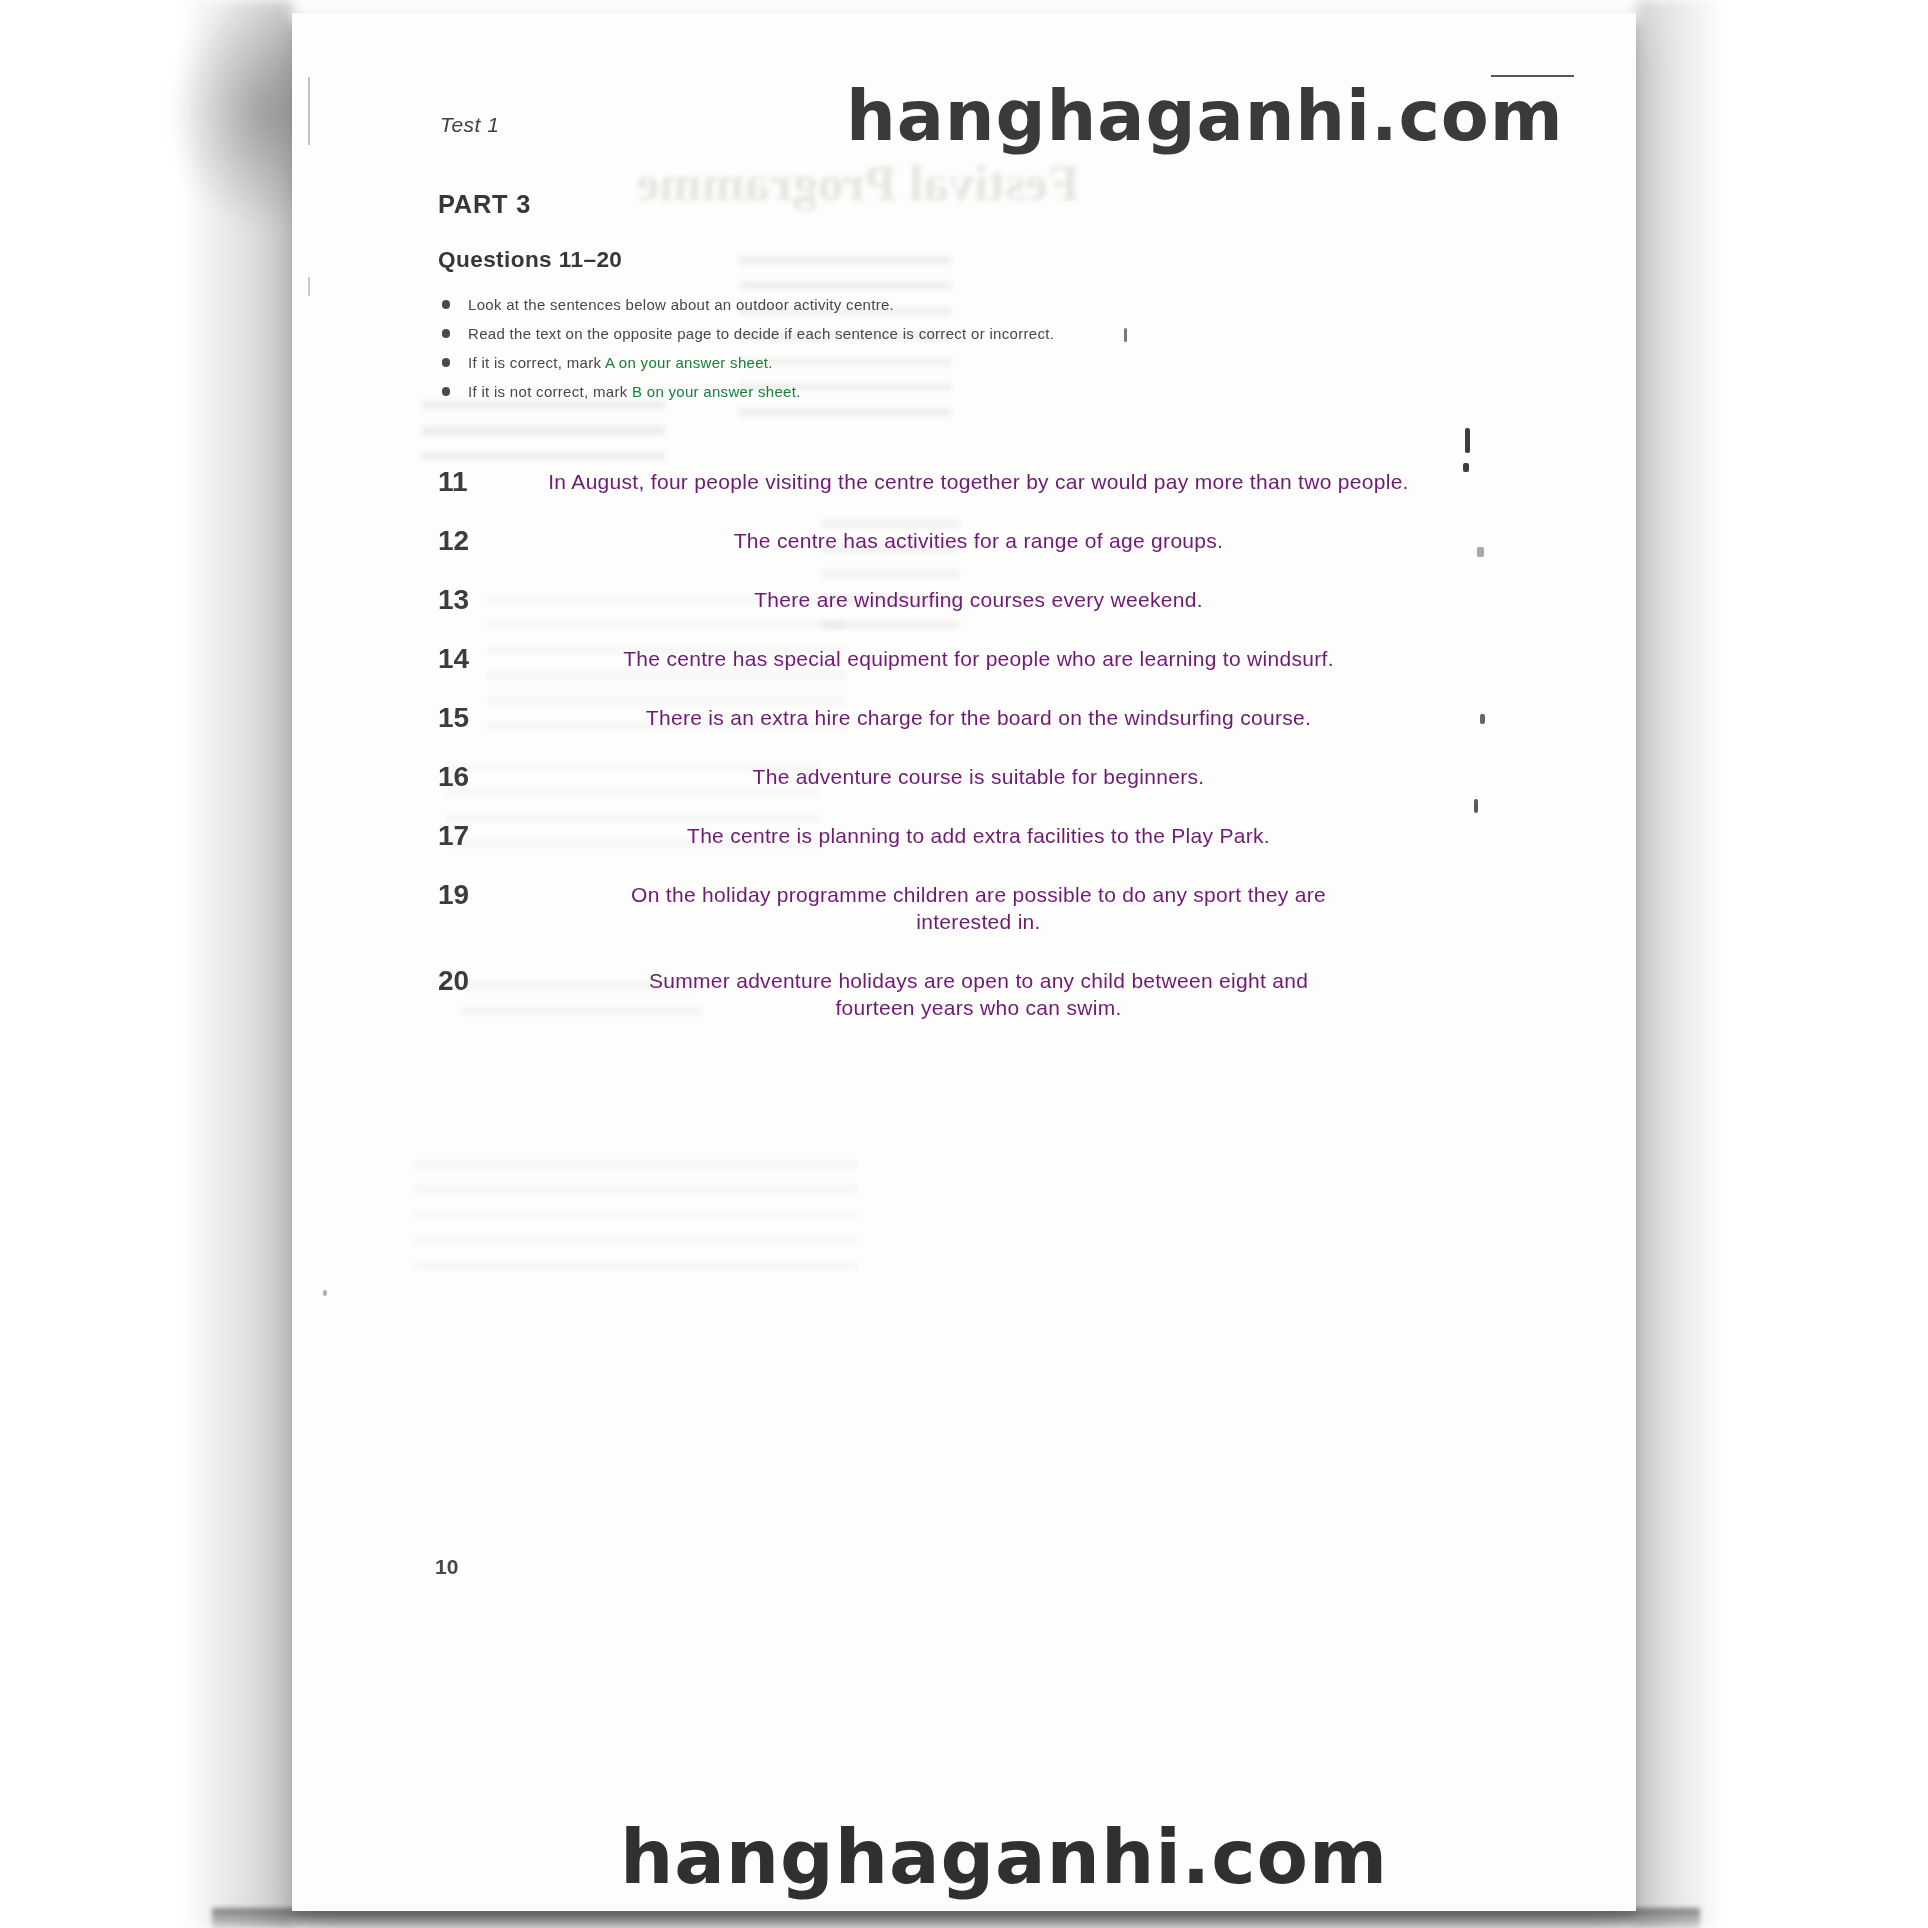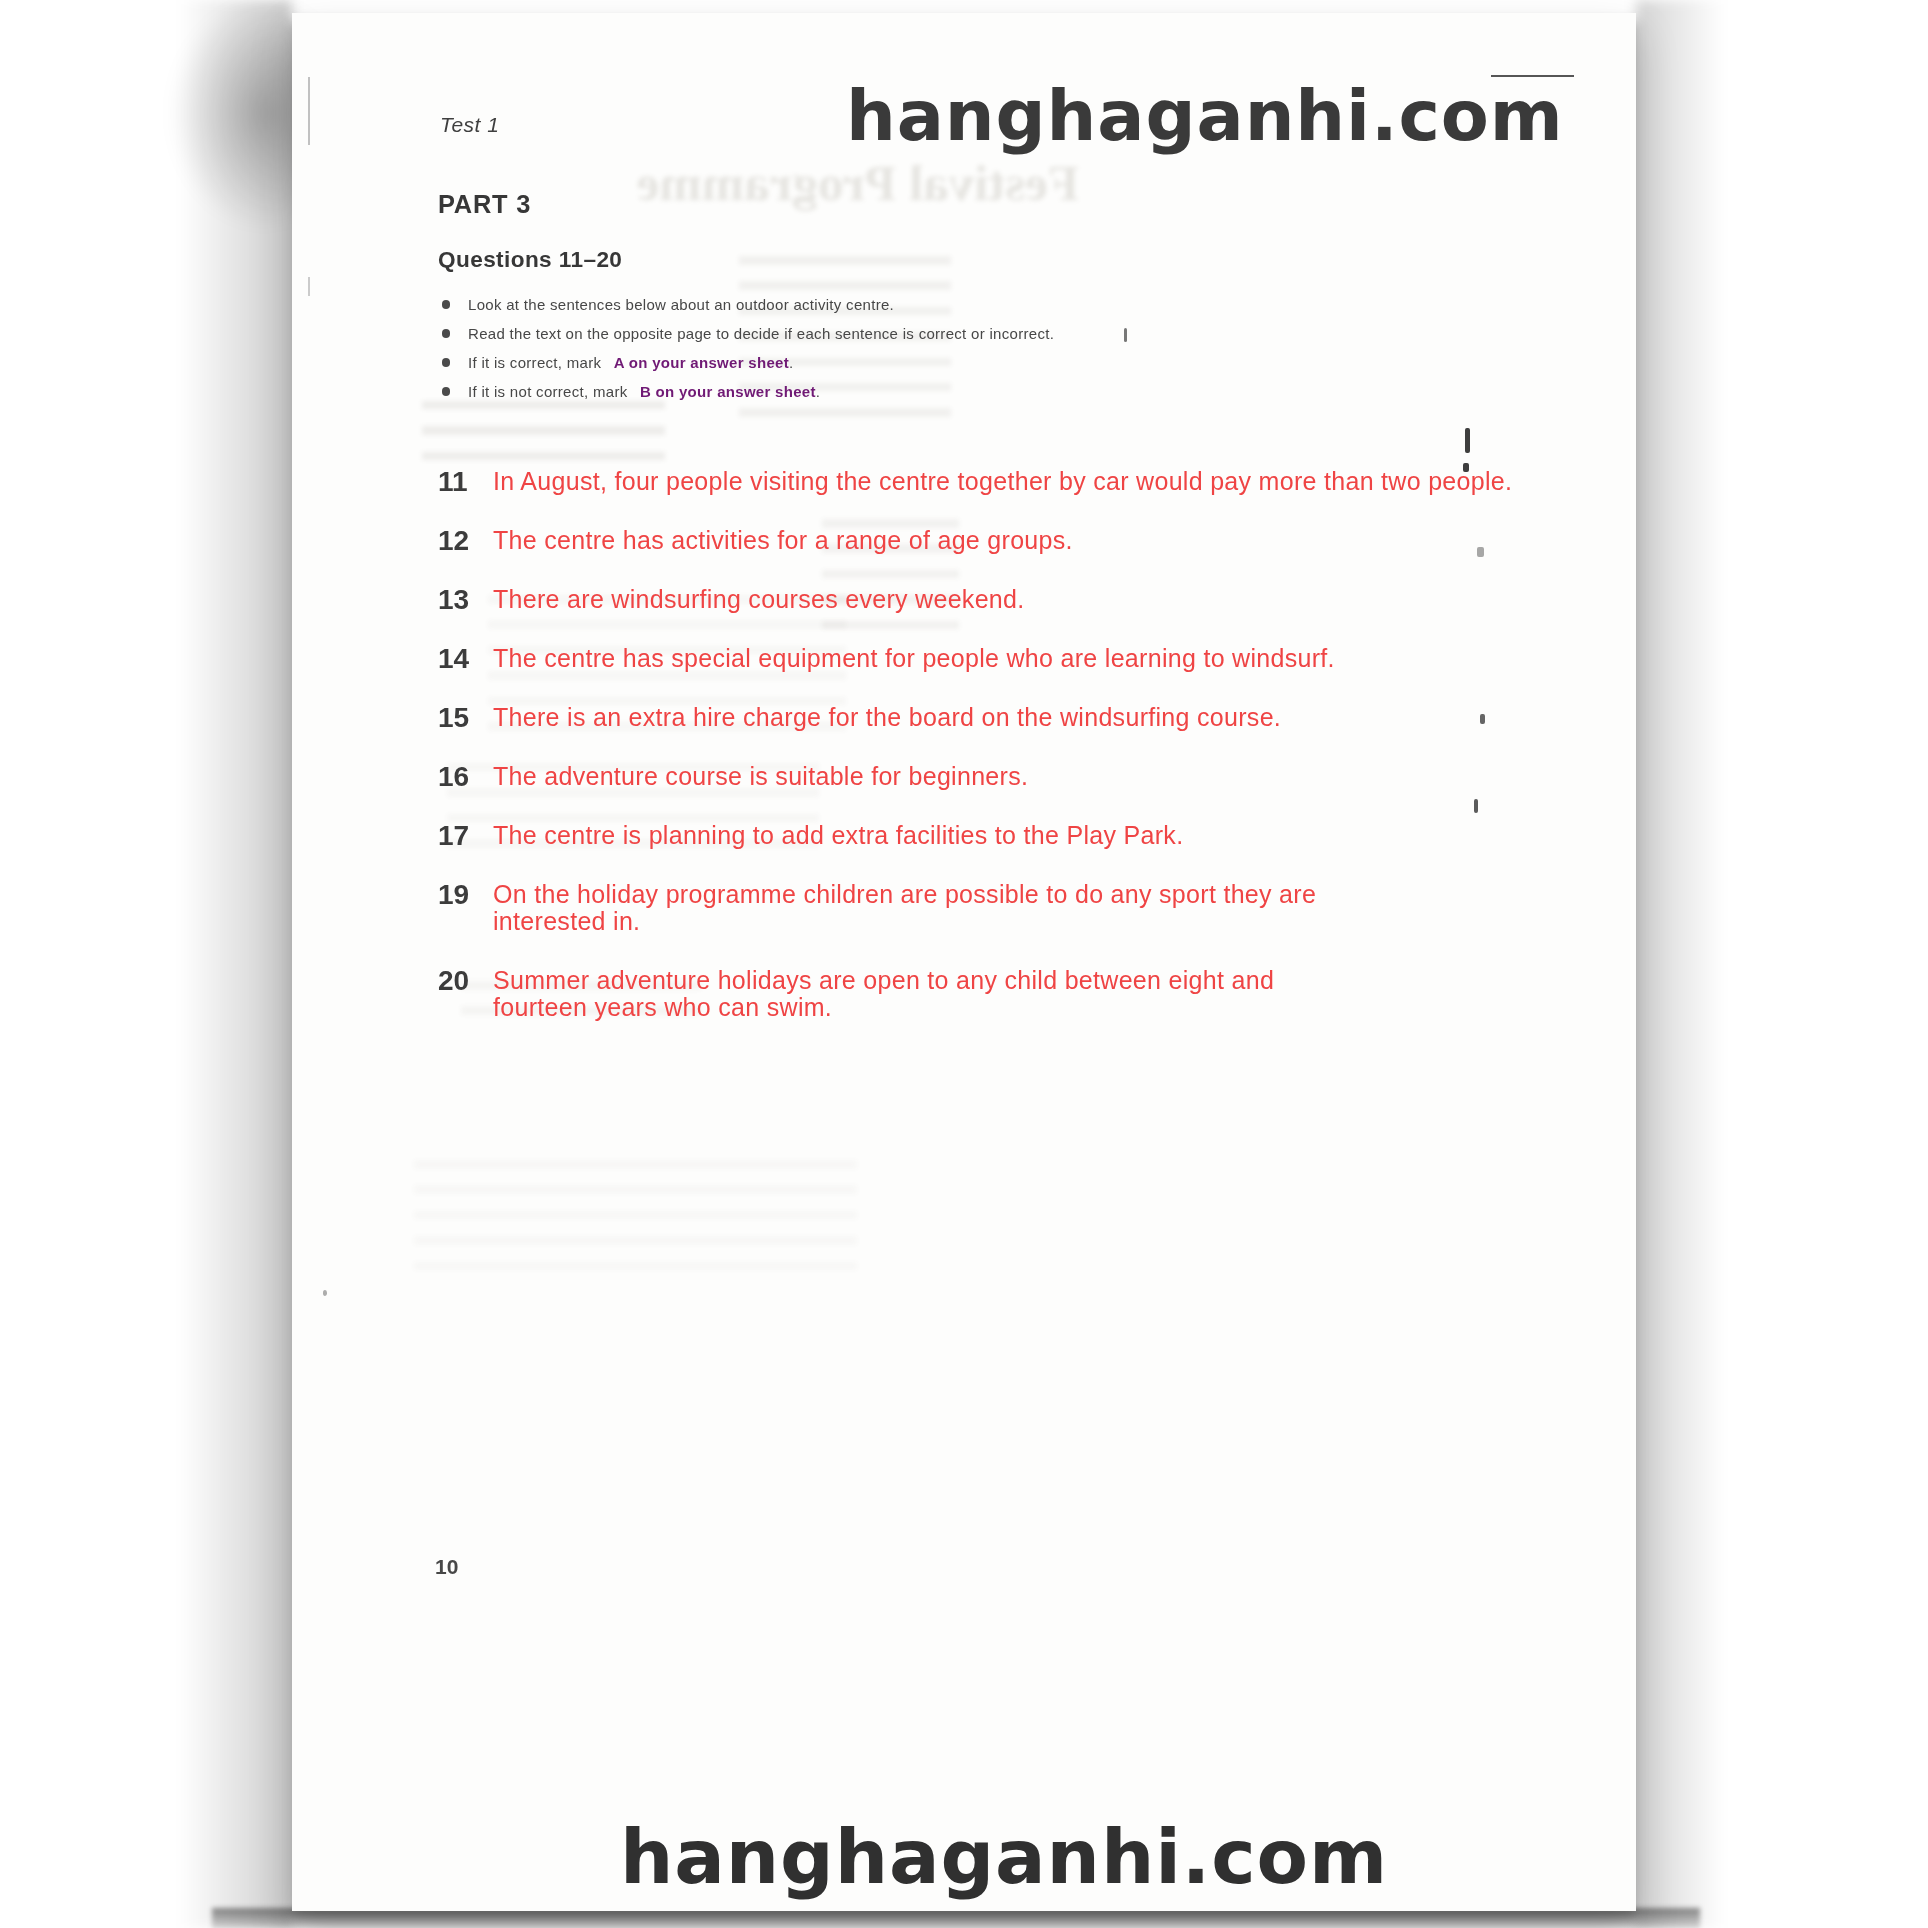--- a/index.html
+++ b/index.html
@@ -25,29 +25,29 @@
   .wm-bottom{left:328px;top:1800px;font-size:75px;letter-spacing:0.9px;color:#303030;}
 
   .part-title{left:146px;top:177px;font-size:25.4px;font-weight:bold;color:#373737;letter-spacing:0.8px;}
   .questions-range{left:146px;top:234px;font-size:22.6px;font-weight:bold;color:#373737;letter-spacing:0.4px;}
 
   .instructions{left:148px;top:277px;width:998px;list-style:none;margin:0;padding:0;position:absolute;}
   .instructions li{position:relative;display:block;padding-left:28px;line-height:29px;font-size:15px;
     color:#474747;letter-spacing:0.3px;white-space:nowrap;}
   .instructions li::before{content:"";position:absolute;left:1.9px;top:10.4px;width:8.5px;height:8.5px;
     border-radius:50%;background:#4a4a4a;}
-  .instructions .b{position:static;font-weight:bold;color:#701a75;margin-left:8px;}
+  .instructions .b{position:static;font-weight:normal;color:#15803d;}
   .instructions span{position:static;}
 
   .questions{left:146px;top:455px;width:1026px;}
   .q-row{position:relative;display:flex;margin-bottom:32px;}
   .q-num{position:static;flex:none;width:55px;font-weight:bold;font-size:28px;line-height:27px;color:#3c3c3c;}
   .q-lines{position:static;flex:1;}
-  .q-line{position:static;display:block;font-size:25px;line-height:27px;color:#ef4444;
-    letter-spacing:0.3px;white-space:nowrap;}
+  .q-line{position:static;display:block;font-size:21px;line-height:27px;color:#701a75;
+    letter-spacing:0.3px;white-space:nowrap;text-align:center;}
   .q-line:empty{display:none;}
 
   .page-number{left:143px;top:1542px;font-size:21px;color:#474747;font-weight:bold;}
 
   
   .showthrough-heading{left:184px;top:141px;width:603px;height:77px;
     font-family:"Liberation Serif",serif;font-weight:bold;font-size:51px;color:#6e6753;
     transform:scaleX(-1);opacity:.16;filter:blur(2.4px);white-space:nowrap;}
   .st{background:repeating-linear-gradient(to bottom,rgba(96,90,78,.55) 0px,rgba(96,90,78,.55) 8.5px,transparent 8.5px,transparent 25.4px);
     filter:blur(2.8px);}

